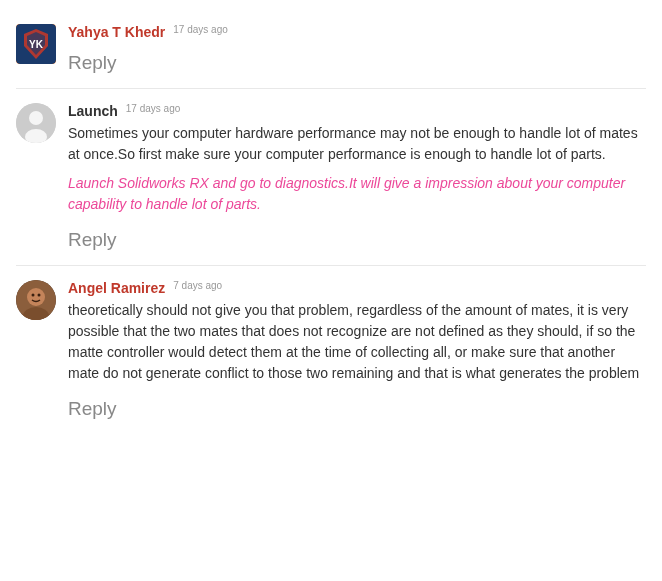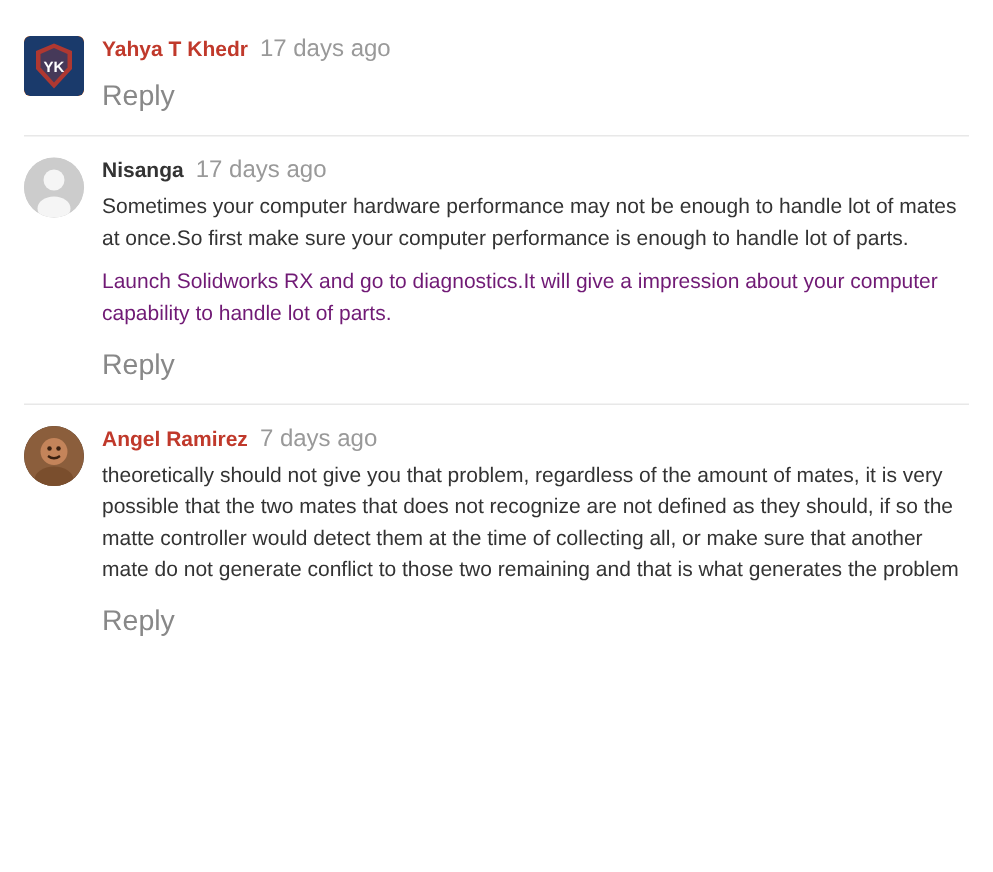--- a/index.html
+++ b/index.html
@@ -55,37 +55,38 @@
       margin-bottom: 4px;
       gap: 8px;
     }
     .author-name {
       font-weight: bold;
       font-size: 14px;
     }
     .author-yahya { color: #c0392b; }
     .author-nisanga { color: #333; }
     .comment-time {
-      font-size: 16px;
+      font-size: 10px;
       color: #999;
     }
     .comment-text {
       font-size: 14px;
       color: #333;
       line-height: 1.5;
       margin-bottom: 6px;
     }
     .comment-text p {
       margin-bottom: 8px;
     }
     .comment-text p:last-child {
       margin-bottom: 0;
     }
     .highlight-blue {
-      color: #701a75;
+      color: #ec4899;
+      font-style: italic;
     }
     .reply-link {
       font-size: 19px;
       color: #888;
       margin-top: 8px;
       cursor: pointer;
       display: inline-block;
     }
     
     .shield-icon {
@@ -113,21 +114,21 @@
     </div>
     <div class="comment">
       <div class="avatar avatar-nisanga" style="background: rgb(204, 204, 204); border-radius: 50%;">
         <svg viewBox="0 0 40 40" width="40" height="40" xmlns="http://www.w3.org/2000/svg">
       <circle cx="20" cy="20" r="20" fill="#ccc"></circle>
       <circle cx="20" cy="15" r="7" fill="#fff" opacity="0.8"></circle>
       <ellipse cx="20" cy="34" rx="11" ry="8" fill="#fff" opacity="0.8"></ellipse>
     </svg>
       </div>
       <div class="comment-body"><div class="comment-header">
-          <span class="author-name author-nisanga">Nisanga</span>
+          <span class="author-name author-nisanga">Launch</span>
           <span class="comment-time">17 days ago</span>
         </div><div class="comment-text">
           <p>Sometimes your computer hardware performance may not be enough to handle lot of mates at once.So first make sure your computer performance is enough to handle lot of parts.</p>
           <p><span class="highlight-blue">Launch Solidworks RX and go to diagnostics.It will give a impression about your computer capability to handle lot of parts.</span></p>
         </div><span class="reply-link">Reply</span></div>
     </div>
     <div class="comment">
       <div class="avatar avatar-angel">
         <svg viewBox="0 0 40 40" width="40" height="40" xmlns="http://www.w3.org/2000/svg">
       <circle cx="20" cy="20" r="20" fill="#8B5E3C"></circle>

